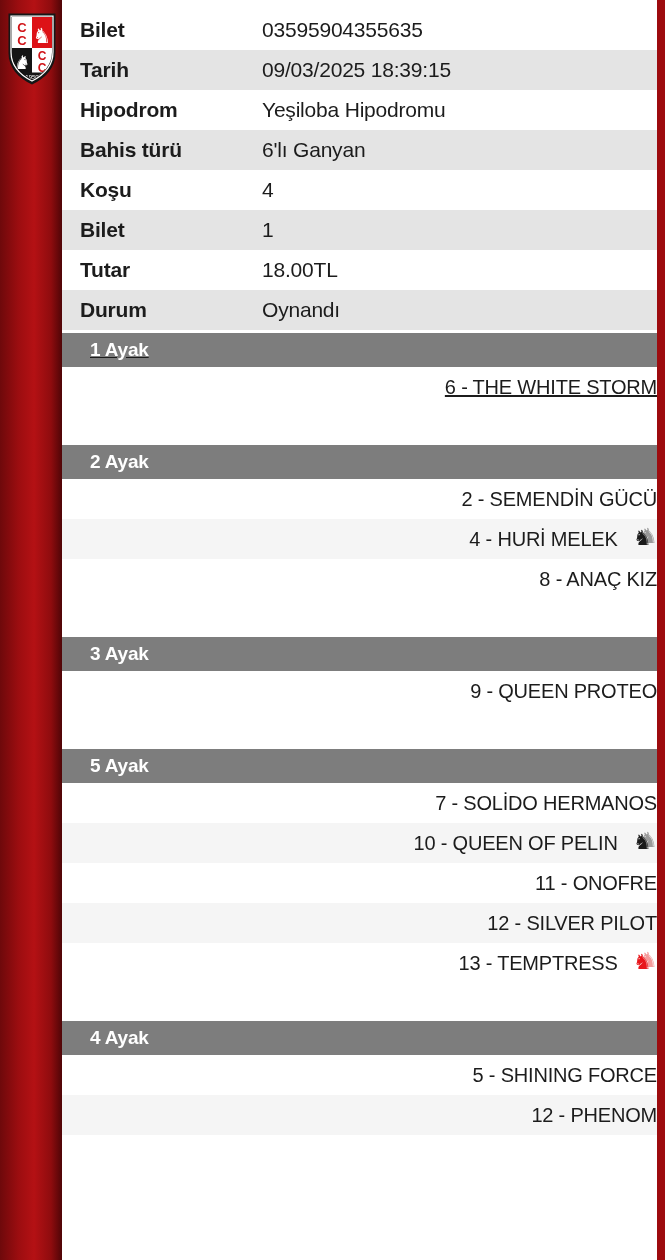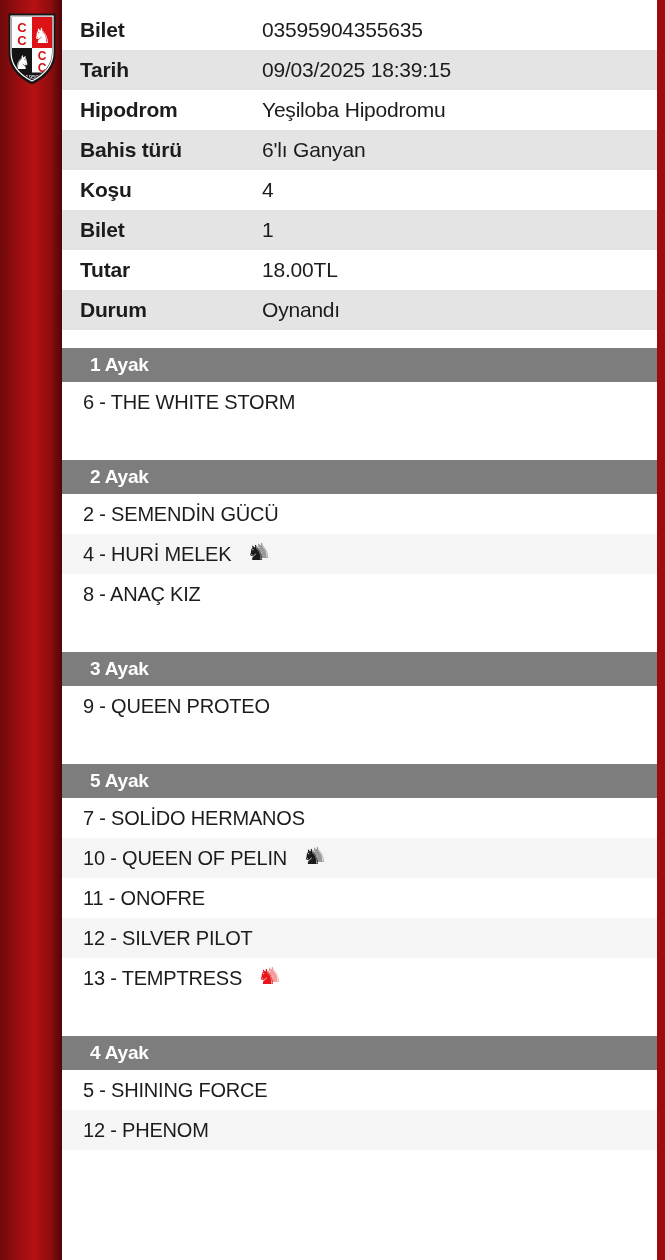--- a/index.html
+++ b/index.html
@@ -33,31 +33,32 @@
   .info-row{
     height:40px;display:flex;align-items:center;
     padding-left:18px;box-sizing:border-box;
     font-size:21px;
   }
   .info-row:nth-child(even){background:var(--info-row-alt,#e4e4e4);}
   .info-label{width:182px;font-weight:bold;flex:0 0 182px;letter-spacing:-0.2px;}
   .info-value{letter-spacing:-0.2px;}
   
   .leg{margin-top:38px;}
-  .leg:first-child{margin-top:18px;}
+  .leg:first-child{margin-top:3px;text-decoration:underline;}
   .leg-header{
     height:34px;line-height:34px;
     background:var(--header-gray,#7d7d7d);
     color:#ffffff;font-weight:bold;font-size:19px;
     padding-left:28px;letter-spacing:-0.2px;
   }
   .horse-row{
     height:40px;line-height:40px;
-    padding-left:21px;font-size:20px;letter-spacing:-0.2px;
+    padding-left:28px;font-size:20px;letter-spacing:-0.2px;
     white-space:nowrap;
+    text-align:right;
   }
   .horse-row:nth-child(even){background:var(--horse-row-alt,#f5f5f5);}
   
   .hicon{
     position:relative;display:inline-block;
     width:24px;height:24px;margin-left:10px;
     vertical-align:-4px;font-size:21px;line-height:24px;
   }
   .hicon .back{position:absolute;left:6px;top:-2px;}
   .hicon .front{position:absolute;left:0;top:0;}

